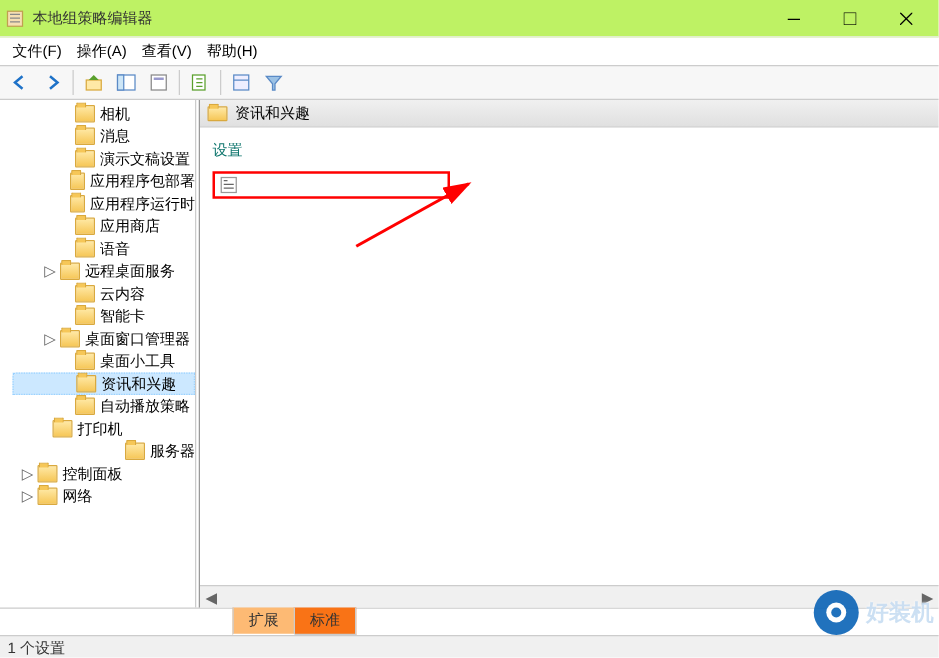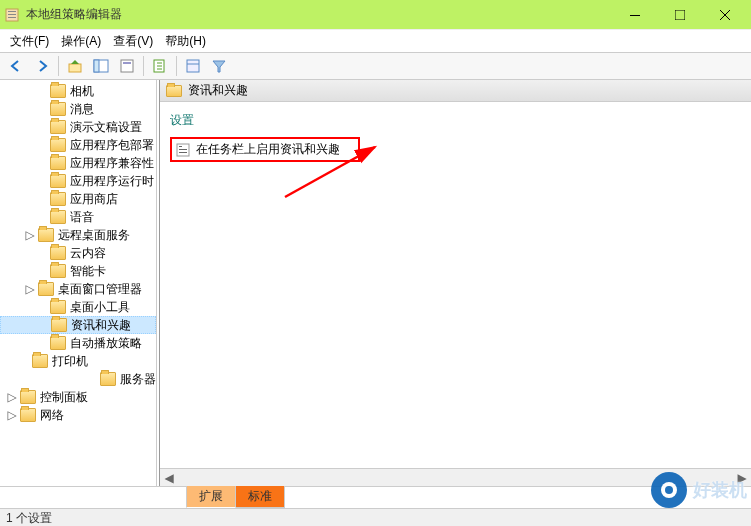--- a/index.html
+++ b/index.html
@@ -12,21 +12,21 @@
 
 .menubar { height: 22px; display: flex; align-items: center; padding: 0 4px; }
 .menubar .menuitem { padding: 2px 6px; color: #000; }
 
 .toolbar { height: 28px; border-top: 1px solid #ccc; border-bottom: 1px solid #ccc; display: flex; align-items: center; padding: 0 4px; gap: 2px; background: #f7f7f7; }
 .toolbar .tbtn { width: 24px; height: 24px; display: flex; align-items: center; justify-content: center; border: 1px solid transparent; }
 .toolbar .sep { width: 1px; height: 20px; background: #ccc; margin: 0 2px; }
 
 .main { display: flex; height: 406px; }
 .tree { width: 157px; border-right: 1px solid #ccc; overflow: auto; padding-top: 2px; }
-.tree-item { display: flex; align-items: center; height: 18px; padding-left: 6px; white-space: nowrap; cursor: default; }
+.tree-item { display: flex; align-items: center; height: 18px; padding-left: 6px; white-space: nowrap; cursor: default; margin-left: 10px; }
 .tree-item.selected { background: #cce8ff; border: 1px dotted #99d1ff; }
 .tree-item .expander { width: 12px; height: 12px; display: flex; align-items: center; justify-content: center; color: #666; margin-right: 2px; }
 .tree-item .ficon { width: 16px; height: 14px; margin-right: 4px; }
 .tree-item .label { color: #000; }
 
 .content { flex: 1; display: flex; flex-direction: column; border-left: 1px solid #999; margin-left: 2px; }
 .content-header { height: 22px; background: linear-gradient(#f0f0f0, #e0e0e0); border-bottom: 1px solid #ccc; display: flex; align-items: center; padding-left: 6px; gap: 6px; }
 .content-body { flex: 1; display: flex; padding: 10px; position: relative; }
 .desc-col { width: 200px; color: #000; padding-right: 10px; }
 .settings-col { flex: 1; }
@@ -161,25 +161,20 @@
       </div>
       <div class="tree-item" style="padding-left: 36px;">
         <span class="expander"></span>
         <span class="ficon folder-icon"></span>
         <span class="label">演示文稿设置</span>
       </div>
       <div class="tree-item" style="padding-left: 36px;">
         <span class="expander"></span>
         <span class="ficon folder-icon"></span>
         <span class="label">应用程序包部署</span>
-      </div>
-      <div class="tree-item" style="padding-left: 36px;">
-        <span class="expander"></span>
-        <span class="ficon folder-icon"></span>
-        <span class="label">应用程序兼容性</span>
       </div>
       <div class="tree-item" style="padding-left: 36px;">
         <span class="expander"></span>
         <span class="ficon folder-icon"></span>
         <span class="label">应用程序运行时</span>
       </div>
       <div class="tree-item" style="padding-left: 36px;">
         <span class="expander"></span>
         <span class="ficon folder-icon"></span>
         <span class="label">应用商店</span>
@@ -254,21 +249,20 @@
     <div class="content-body">
       <div class="settings-col">
         <div class="settings-header">设置</div>
         <div class="settings-item">
           <span class="sicon"><svg width="14" height="14">
                 <rect x="1" y="1" width="12" height="12" fill="#fff" stroke="#999"></rect>
                 <rect x="3" y="3" width="3" height="1" fill="#666"></rect>
                 <rect x="3" y="6" width="8" height="1" fill="#666"></rect>
                 <rect x="3" y="9" width="8" height="1" fill="#666"></rect>
               </svg></span>
-          <span class="slabel">在任务栏上启用资讯和兴趣</span>
         </div>
       </div>
 
       <div class="arrow" style="left:120px; top:40px;">
         <svg width="110" height="60">
           <defs>
               <marker id="ah" markerWidth="10" markerHeight="10" refX="8" refY="3" orient="auto">
                 <path d="M0,0 L0,6 L9,3 z" fill="#ff0000"></path>
               </marker>
             </defs>

